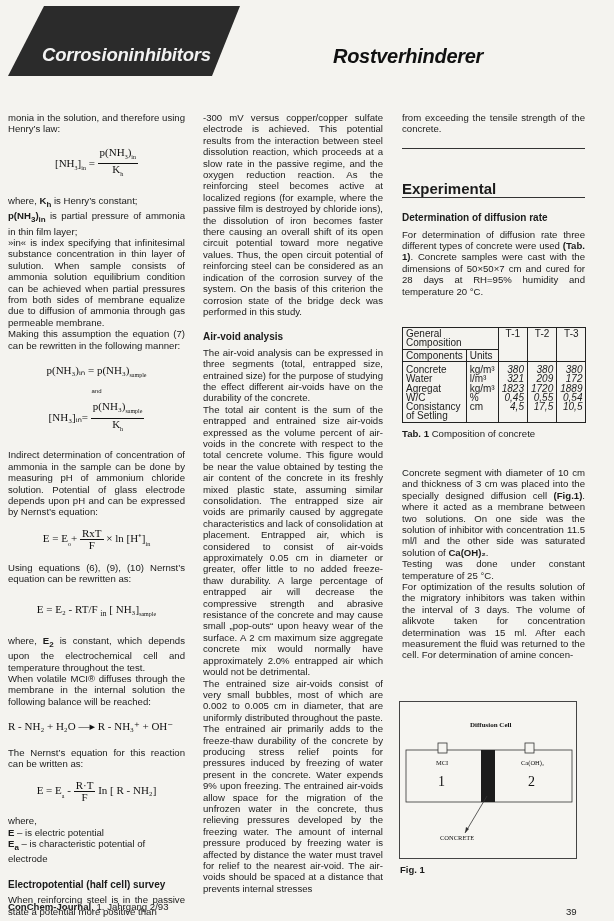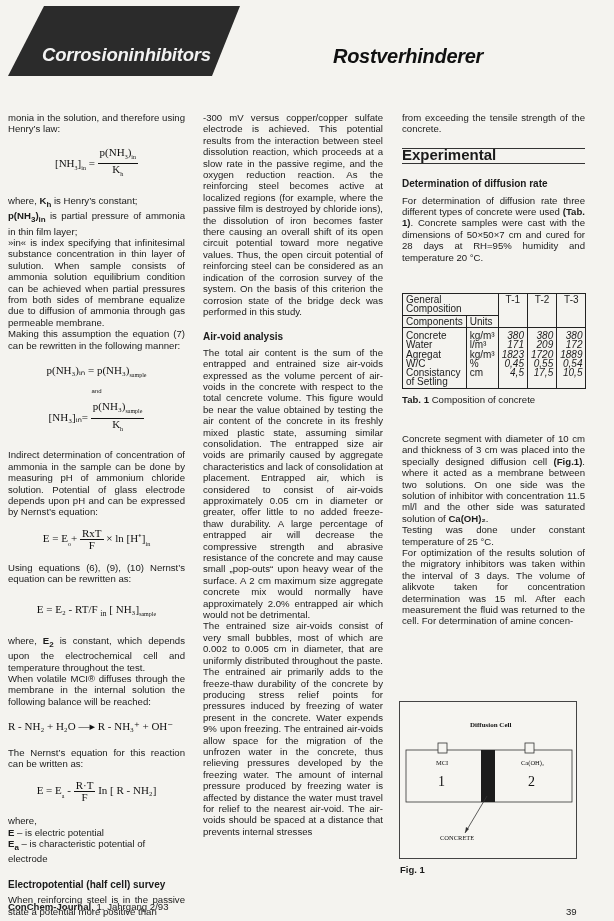--- a/index.html
+++ b/index.html
@@ -112,29 +112,30 @@
   <p style="text-align:left"><b>E</b><span> – is electric potential</span></p>
   <p style="text-align:left"><b>E</b><b><sub>a</sub></b><span> – is characteristic potential of electrode</span></p>
 
   <h3 class="sub" style="margin-top:14px; margin-bottom:4px;">Electropotential (half cell) survey</h3>
   <p>When reinforcing steel is in the passive state a potential more positive than</p>
 </div>
 
 <div class="col" id="col2">
   <p>-300 mV versus copper/copper sulfate electrode is achieved. This potential results from the interaction between steel dissolution reaction, which proceeds at a slow rate in the passive regime, and the oxygen reduction reaction. As the reinforcing steel becomes active at localized regions (for example, where the passive film is destroyed by chloride ions), the dissolution of iron becomes faster there causing an overall shift of its open circuit potential toward more negative values. Thus, the open circuit potential of reinforcing steel can be considered as an indication of the corrosion survey of the system. On the basis of this criterion the corrosion state of the bridge deck was performed in this study.</p>
   <h3 class="sub" style="margin-top:14px; margin-bottom:4px;">Air-void analysis</h3>
+  <p>The air-void analysis can be expressed in three segments (total, entrapped size, entrained size) for the purpose of studying the effect different air-voids have on the durability of the concrete.</p>
   <p>The total air content is the sum of the entrapped and entrained size air-voids expressed as the volume percent of air-voids in the concrete with respect to the total cencrete volume. This figure would be near the value obtained by testing the air content of the concrete in its freshly mixed plastic state, assuming similar consolidation. The entrapped size air voids are primarily caused by aggregate characteristics and lack of consolidation at placement. Entrapped air, which is considered to consist of air-voids approximately 0.05 cm in diameter or greater, offer little to no added freeze-thaw durability. A large percentage of entrapped air will decrease the compressive strength and abrasive resistance of the concrete and may cause small „pop-outs“ upon heavy wear of the surface. A 2 cm maximum size aggregate concrete mix would normally have approximately 2.0% entrapped air which would not be detrimental.</p>
   <p>The entrained size air-voids consist of very small bubbles, most of which are 0.002 to 0.005 cm in diameter, that are uniformly distributed throughout the paste. The entrained air primarily adds to the freeze-thaw durability of the concrete by producing stress relief points for pressures induced by freezing of water present in the concrete. Water expends 9% upon freezing. The entrained air-voids allow space for the migration of the unfrozen water in the concrete, thus relieving pressures developed by the freezing water. The amount of internal pressure produced by freezing water is affected by distance the water must travel for relief to the nearest air-void. The air-voids should be spaced at a distance that prevents internal stresses</p>
 </div>
 
 <div class="col" id="col3">
   <p>from exceeding the tensile strength of the concrete.</p>
   <div class="rule" style="margin-top:13px;"></div>
 
-  <div class="exp-title" style="">Experimental</div>
+  <div class="exp-title" style="margin-top:34px;">Experimental</div>
   <div class="rule" style="margin-top:3px;"></div>
 
   <h3 class="sub" style="margin-top:14px; margin-bottom:5px;">Determination of diffusion rate</h3>
   <p><span>For determination of diffusion rate three different types of concrete were used </span><b>(Tab. 1)</b><span>. Concrete samples were cast with the dimensions of 50×50×7 cm and cured for 28 days at RH=95% humidity and temperature 20 °C.</span></p>
 
   <table class="comp" style="margin-top:30px;">
     <tbody>
         <tr class="hd">
       <td colspan="2" style="height:22px;">General Composition</td>
       <td class="ctr" rowspan="2">T-1</td>
@@ -155,21 +156,21 @@
       </td>
       <td style="padding-top:3px;">
         <div>kg/m³</div>
         <div>l/m³</div>
         <div>kg/m³</div>
         <div>%</div>
         <div>cm</div>
       </td>
       <td class="num" style="padding-top:3px;">
         <div>380</div>
-        <div>171</div>
+        <div>321</div>
         <div>1823</div>
         <div>0,45</div>
         <div>4,5</div>
       </td>
       <td class="num" style="padding-top:3px;">
         <div>380</div>
         <div>209</div>
         <div>1720</div>
         <div>0,55</div>
         <div>17,5</div>

